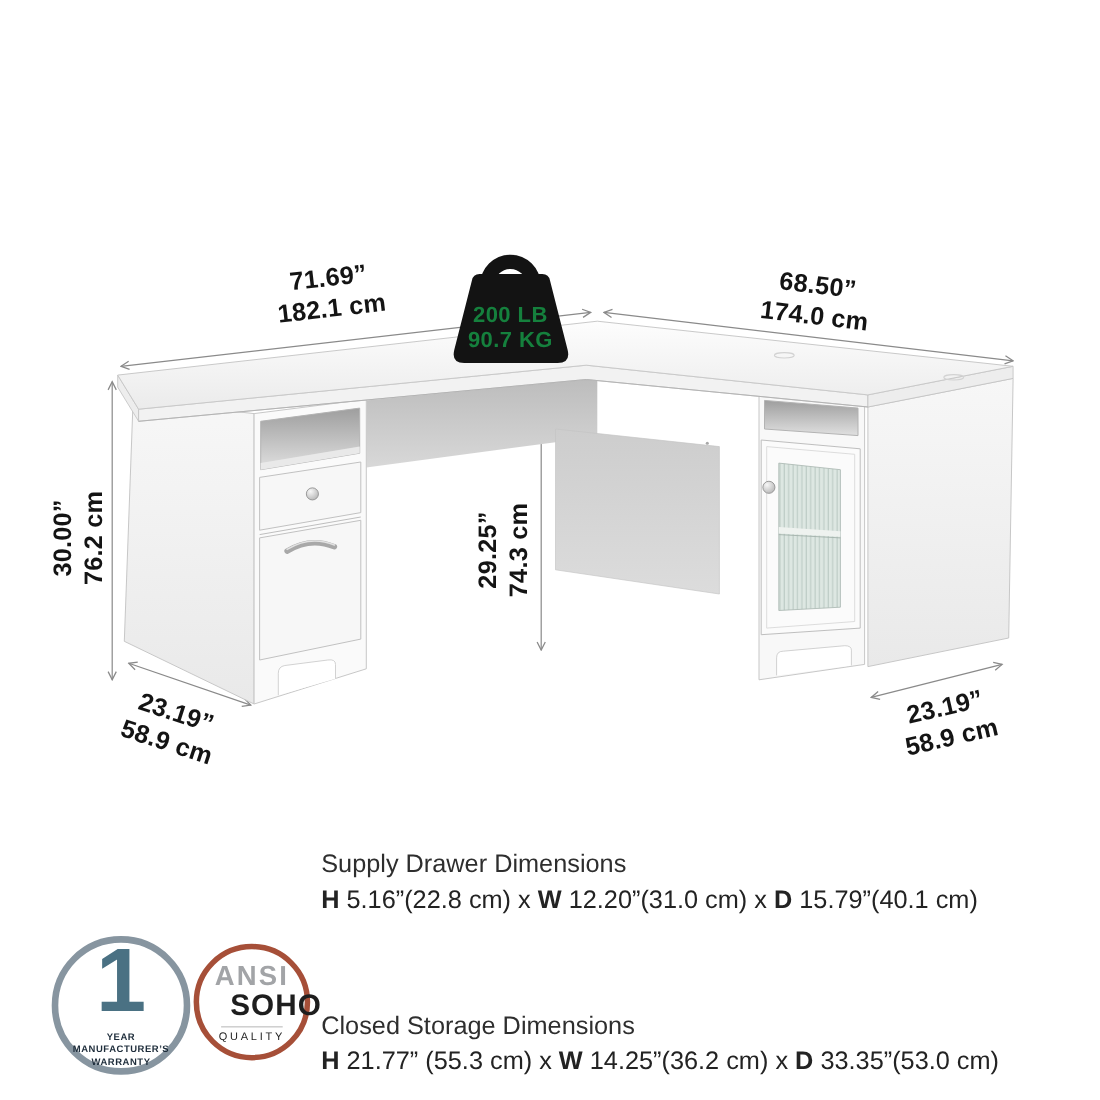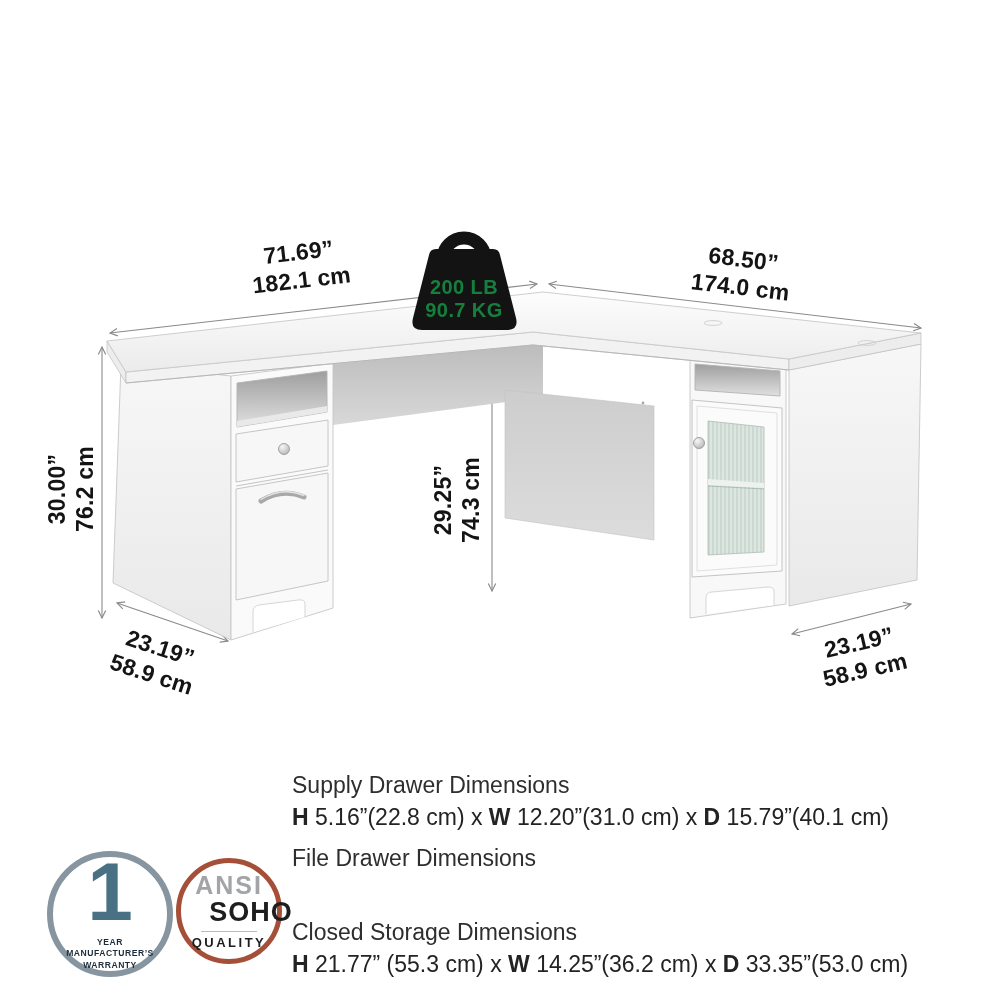--- a/index.html
+++ b/index.html
@@ -18,21 +18,21 @@
          display:flex;flex-direction:column;align-items:center;justify-content:center;
          text-align:center;}
   #badge-warranty{left:47px;top:851px;width:126px;height:126px;border:6px solid #8795a0;}
   #badge-warranty .num{font-size:82px;font-weight:700;line-height:.92;margin-top:-2px;}
   #badge-warranty .rule{width:76px;height:1px;background:#a9b2ba;margin:3px 0 4px;}
   #badge-warranty .cap{font-size:8.6px;font-weight:700;color:#1d2c3a;letter-spacing:.5px;line-height:1.35;}
   #badge-quality{left:176px;top:858px;width:106px;height:106px;border:5px solid #a64f38;}
   #badge-quality .l1{font-size:25px;font-weight:700;letter-spacing:2px;line-height:1;}
   #badge-quality .l2{font-size:27px;font-weight:700;letter-spacing:1px;line-height:1;color:#1e1e1e;margin-top:1px;margin-left:44px;}
   #badge-quality .rule{width:56px;height:1px;background:#bcbcbc;margin:5px 0 4px;}
-  #badge-quality .l3{font-size:13px;font-weight:700;letter-spacing:2.5px;color:#1e1e1e;line-height:1;}
+  #badge-quality .l3{font-size:10px;font-weight:400;letter-spacing:2.5px;color:#1e1e1e;line-height:1;}
 </style>
 </head>
 <body>
 
 <div id="canvas">
 
   <svg class="desk" width="1000" height="1000" viewBox="0 0 1000 1000">
     <defs>
       <linearGradient id="gTop" x1="0" y1="0" x2="0" y2="1">
         <stop offset="0" stop-color="#fdfdfd"></stop>
@@ -152,21 +152,20 @@
   <div class="dim" style="left:862px;top:656px;transform:translate(-50%,-50%) rotate(-13deg);">
     <div>23.19”</div>
     <div>58.9 cm</div>
   </div>
 
   <div class="spec" style="top:772px;">
     <div class="t">Supply Drawer Dimensions</div>
     <div class="v"><b>H</b><span> 5.16”(22.8 cm) x </span><b>W</b><span> 12.20”(31.0 cm) x </span><b>D</b><span> 15.79”(40.1 cm)</span></div>
   </div>
   <div class="spec" style="top:845px;">
-    <div class="t">File Drawer Dimensions</div>
   </div>
   <div class="spec" style="top:919px;">
     <div class="t">Closed Storage Dimensions</div>
     <div class="v"><b>H</b><span> 21.77” (55.3 cm) x </span><b>W</b><span> 14.25”(36.2 cm) x </span><b>D</b><span> 33.35”(53.0 cm)</span></div>
   </div>
 
   <div class="badge" id="badge-warranty" style="border-color: rgb(135, 149, 160);">
     <div class="num" style="color: rgb(74, 113, 131);">1</div>
     <div class="rule"></div>
     <div class="cap">

